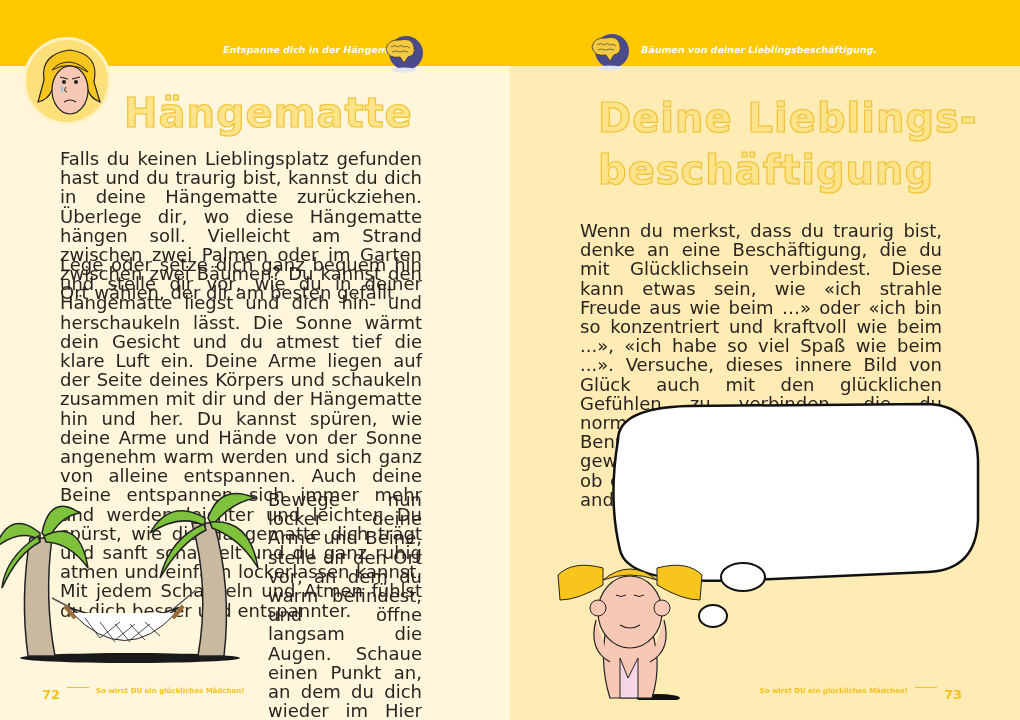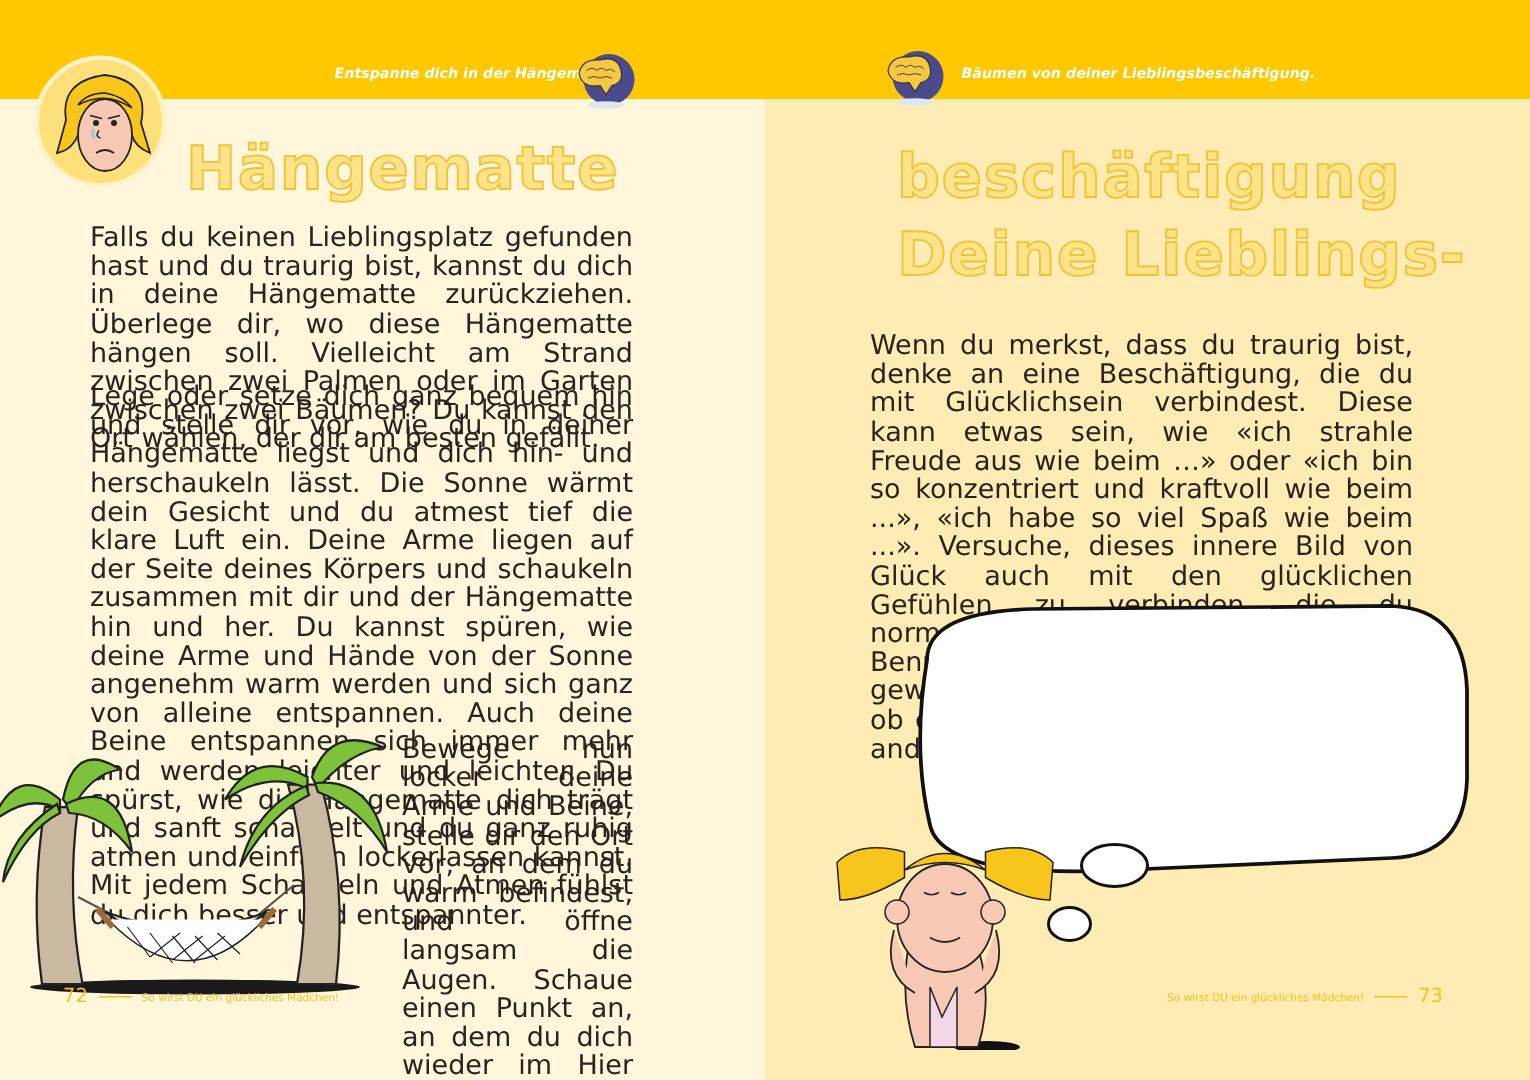--- a/index.html
+++ b/index.html
@@ -28,21 +28,21 @@
 
   .body-text { position: absolute; font-family: "DejaVu Sans", sans-serif; font-size: 18px; line-height: 19.2px; color: #2a2420; text-align: justify; }
   .p1 { left: 60px; top: 149px; width: 362px; }
   .p2 { left: 60px; top: 255px; width: 362px; }
   .p3 { left: 268px; top: 490px; width: 154px; }
   .p4 { left: 580px; top: 221px; width: 362px; }
 
   .hammock-art { position: absolute; left: 0; top: 478px; width: 265px; height: 190px; }
   .bubble-art { position: absolute; left: 548px; top: 400px; width: 450px; height: 300px; }
 
-  .footer { position: absolute; top: 657px; display: flex; align-items: center; color: #f6c21a; font-weight: normal; }
+  .footer { position: absolute; top: 687px; display: flex; color: #f6c21a; font-weight: bold; }
   .footer .num { font-size: 13px; }
   .footer .rule { width: 22px; height: 1px; background: #f6c21a; margin: 0 7px; }
   .footer .book { font-size: 7px; }
   .footer.left { left: 42px; }
   .footer.right { right: 58px; }
 </style>
 </head>
 <body>
 
 <div class="topband"></div>
@@ -113,22 +113,22 @@
   <svg width="42" height="38" viewBox="0 0 42 38">
     <circle cx="24" cy="18" r="17" fill="#4a4a8c"></circle>
     <ellipse cx="22" cy="35" rx="12" ry="2.5" fill="#dfe6f0"></ellipse>
     <path d="M4 14 Q6 4 18 5 Q30 2 32 12 Q34 20 26 22 L22 28 L18 22 Q6 24 4 14Z" fill="#f5c842" stroke="#333" stroke-width="0.8"></path>
     <path d="M9 12 q4 -3 7 0 q3 -3 6 0 q3 -2 6 1 M10 17 q4 -2 8 0 q4 -2 8 0" stroke="#333" fill="none" stroke-width="0.6"></path>
   </svg>
 </div>
 <div class="header-tag right">Bäumen von deiner Lieblingsbeschäftigung.</div>
 
 <div class="title right">
+  <div>Deine Lieblings-</div>
   <div>beschäftigung</div>
-  <div>Deine Lieblings-</div>
 </div>
 
 <p class="body-text p4">Wenn du merkst, dass du traurig bist, denke an eine Beschäftigung, die du mit Glücklichsein verbindest. Diese kann etwas sein, wie «ich strahle Freude aus wie beim …» oder «ich bin so konzentriert und kraftvoll wie beim ...», «ich habe so viel Spaß wie beim ...». Versuche, dieses innere Bild von Glück auch mit den glücklichen Gefühlen zu verbinden, die du normalerweise bei dieser Aktivität hast. Benutze dieses Bild über einen gewissen Zeitraum hinweg und schaue, ob es hilfreich ist oder ob du lieber ein anderes nehmen möchtest.</p>
 
 <div class="bubble-art">
   <svg width="450" height="300" viewBox="0 0 450 300">
     <path d="M70 40 Q70 8 140 6 L380 4 Q428 6 430 60 L430 120 Q428 170 380 172 L200 180 Q80 186 72 150 Q60 100 70 40Z" fill="#fff" stroke="#111" stroke-width="2.5"></path>
     <ellipse cx="195" cy="177" rx="22" ry="14" fill="#fff" stroke="#111" stroke-width="2"></ellipse>
     <ellipse cx="165" cy="216" rx="14" ry="11" fill="#fff" stroke="#111" stroke-width="2"></ellipse>
     <ellipse cx="110" cy="298" rx="22" ry="4" fill="#111"></ellipse>

